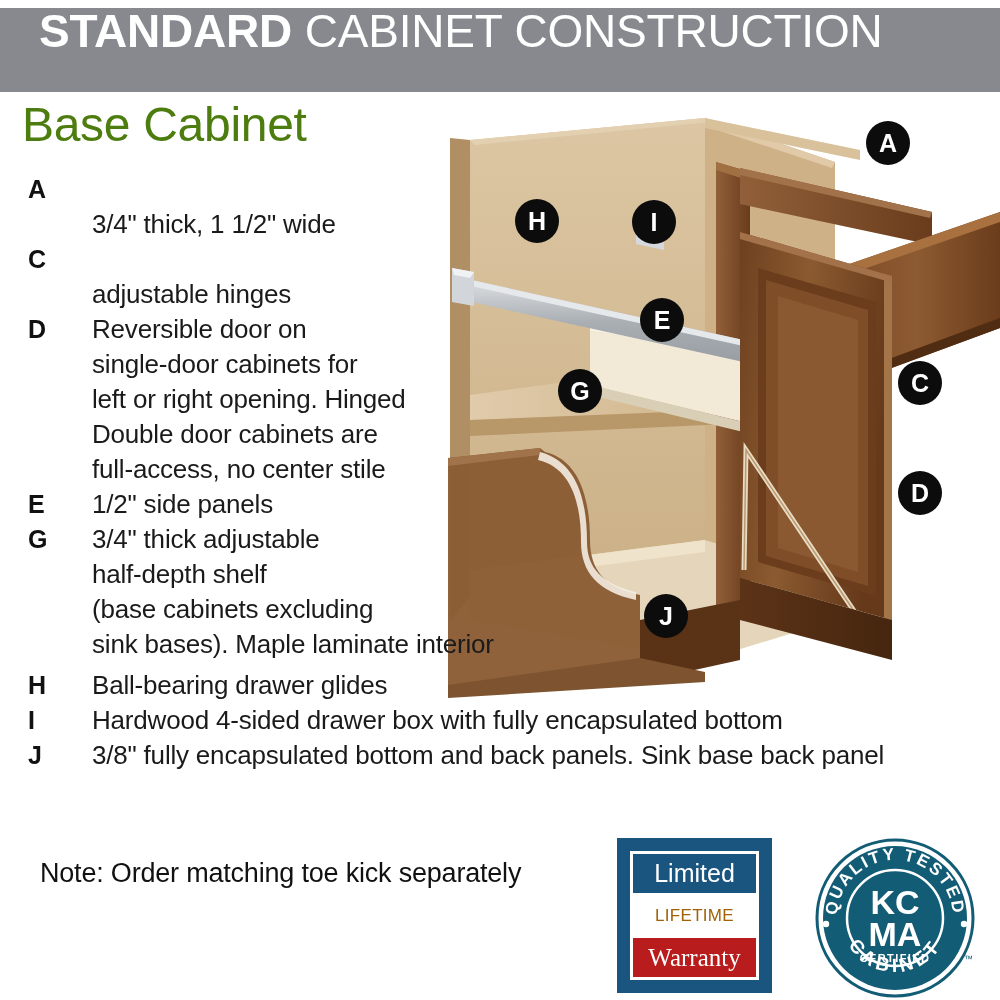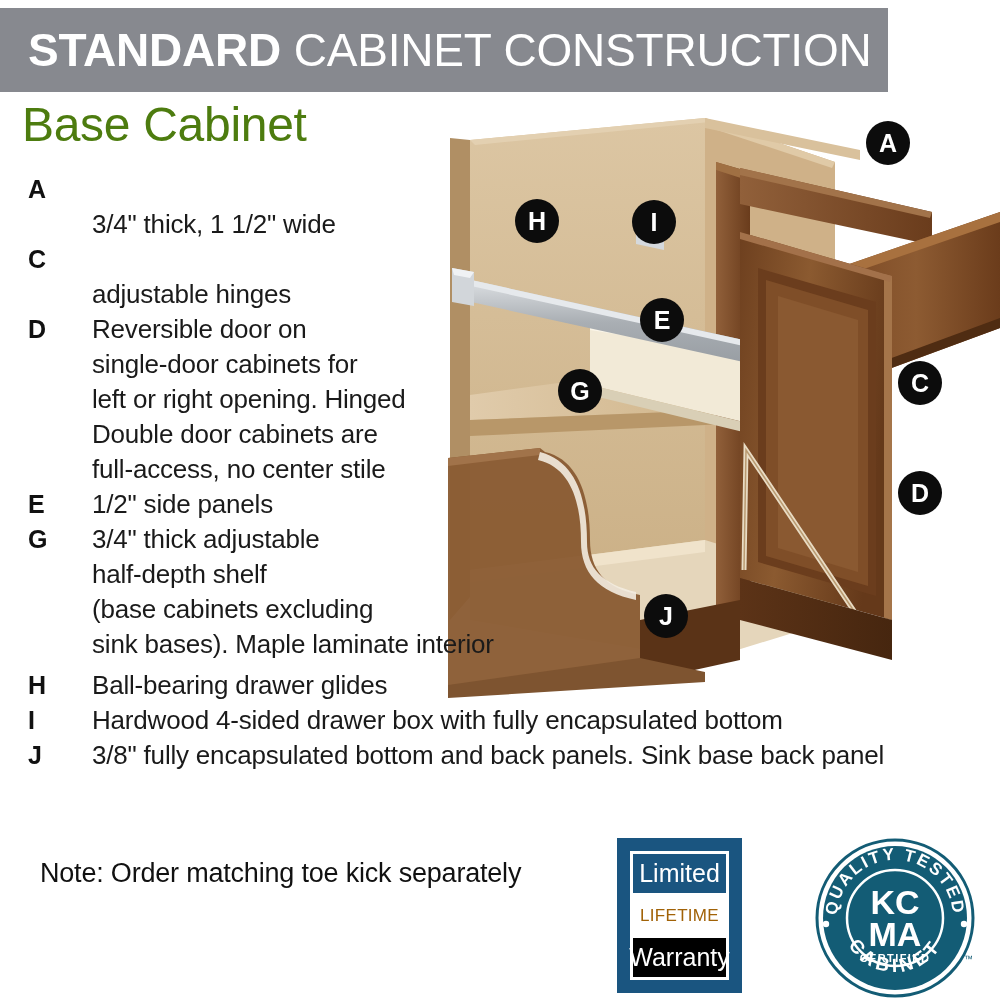--- a/index.html
+++ b/index.html
@@ -16,27 +16,27 @@
     height: 1000px;
     background: #ffffff;
     overflow: hidden;
   }
 
   
   .header-bar {
     position: absolute;
     left: 0;
     top: 8px;
-    width: 888px;
+    width: 1000px;
     height: 84px;
     background: #87898F;
     display: flex;
-    align-items: center;
+    align-items: flex-start;
     box-sizing: border-box;
-    padding-left: 28px;
+    padding-left: 39px;
   }
   .header-title {
     color: #ffffff;
     font-size: 46px;
     line-height: 46px;
     letter-spacing: -0.2px;
     white-space: nowrap;
     font-weight: 400;
   }
   .header-title .hdr-strong {
@@ -95,21 +95,21 @@
     font-weight: 400;
     white-space: nowrap;
     letter-spacing: -0.2px;
   }
 
   
   .warranty-badge {
     position: absolute;
     left: 617px;
     top: 838px;
-    width: 125px;
+    width: 155px;
     height: 155px;
     background: #1a5580;
     box-sizing: border-box;
     padding: 13px;
   }
   .warranty-inner {
     width: 100%;
     height: 100%;
     border: 3px solid #ffffff;
     box-sizing: border-box;
@@ -129,23 +129,24 @@
     color: #ffffff;
     border-bottom: 3px solid #ffffff;
   }
   .w-lifetime {
     background: #ffffff;
     color: #a16207;
     font-size: 17px;
     letter-spacing: 0.3px;
   }
   .w-warranty {
-    background: #000000;
+    background: #b91c1c;
     color: #ffffff;
     border-top: 3px solid #ffffff;
+    font-family: Liberation Serif, serif;
   }
 
   
   .kcma-seal {
     position: absolute;
     left: 815px;
     top: 838px;
     width: 160px;
     height: 160px;
   }

